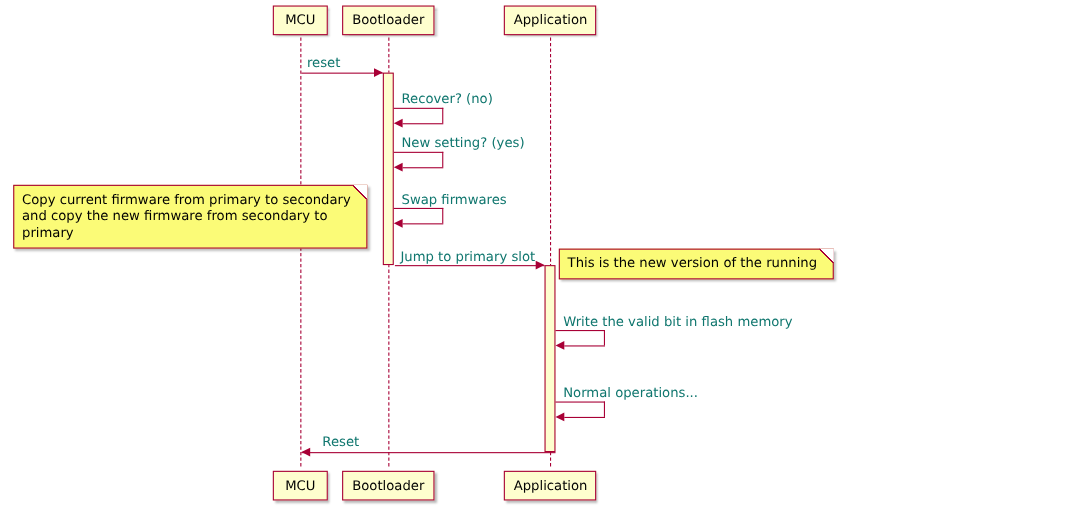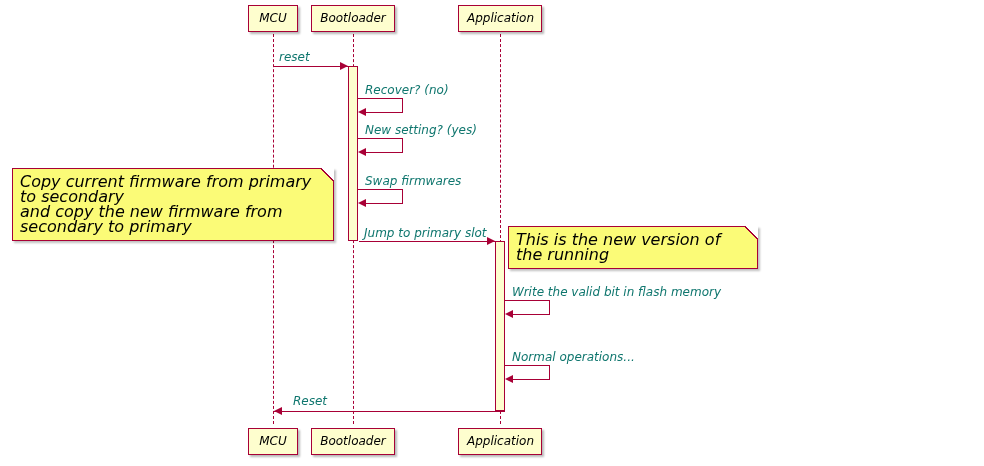--- a/index.html
+++ b/index.html
@@ -9,21 +9,20 @@
   }
   body {
     font-family: "DejaVu Sans", sans-serif;
   }
   #canvas {
     position: relative;
     width: 932px;
     height: 466px;
     background: #ffffff;
     overflow: hidden;
-    font-style: italic;
   }
   .participant {
     position: absolute;
     background: #FEFECE;
     border: 1px solid #A80036;
     color: #000000;
     font-size: 12px;
     line-height: 14px;
     text-align: center;
     padding: 5px 8px 6px 8px;
@@ -41,21 +40,21 @@
     width: 10px;
     background: #FEFECE;
     border: 1px solid #A80036;
     box-sizing: border-box;
   }
   .note {
     position: absolute;
     background: #FBFB77;
     border: 1px solid #A80036;
     color: #000000;
-    font-size: 16px;
+    font-size: 12px;
     line-height: 15px;
     padding: 5px 7px 6px 7px;
     box-sizing: border-box;
     box-shadow: 2px 2px 2px rgba(0,0,0,0.25);
   }
   .note::after {
     content: "";
     position: absolute;
     top: 0;
     right: 0;

